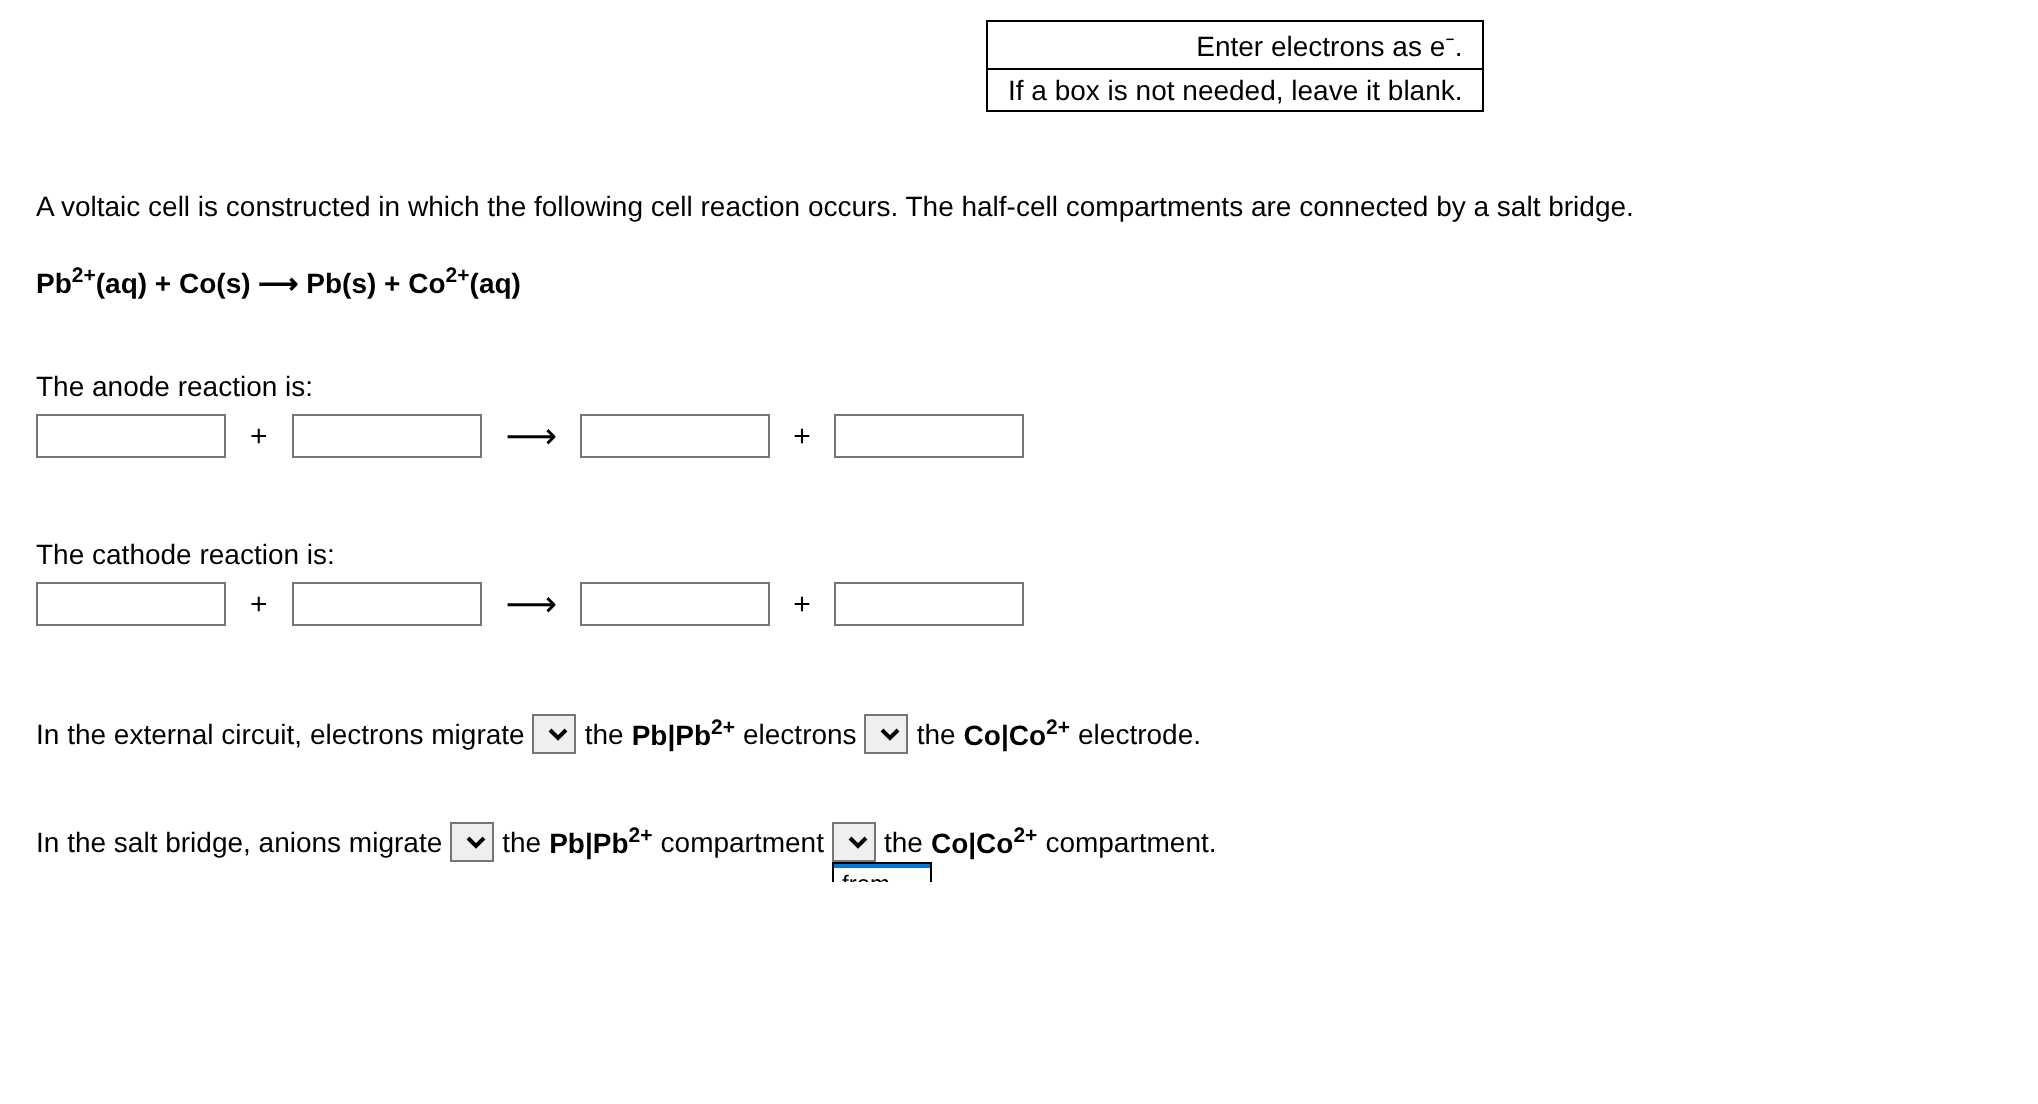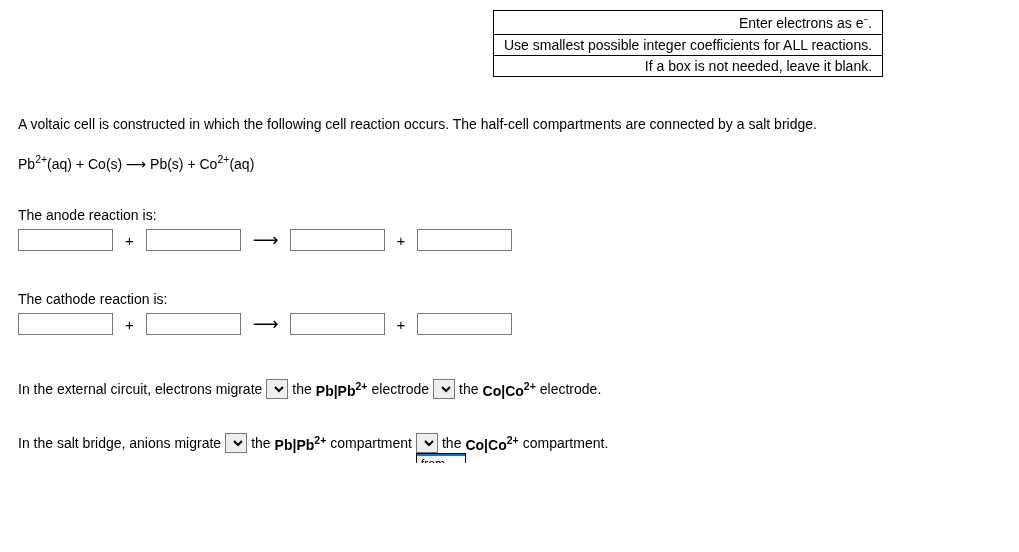--- a/index.html
+++ b/index.html
@@ -21,21 +21,21 @@
     border: 1px solid #000;
     padding: 2px 10px;
     text-align: right;
     font-size: 14px;
   }
   .main-text {
     margin-top: 38px;
     line-height: 1.4;
   }
   .reaction-eq {
-    font-weight: normal;
+    font-weight: bold;
     margin-top: 18px;
   }
   .section-label {
     margin-top: 36px;
     margin-bottom: 6px;
   }
   .input-row {
     display: flex;
     align-items: center;
     gap: 8px;
@@ -100,23 +100,20 @@
 </style>
 </head>
 <body>
 
 <table class="instruction-table">
   <tbody>
       <tr>
         <td>Enter electrons as e⁻.</td>
       </tr>
   <tr>
-        <td>Use smallest possible integer coefficients for ALL reactions.</td>
-      </tr>
-  <tr>
         <td>If a box is not needed, leave it blank.</td>
       </tr>
 </tbody>
   </table>
 
 <div class="main-text">A voltaic cell is constructed in which the following cell reaction occurs. The half-cell compartments are connected by a salt bridge.</div>
 
 <div class="reaction-eq">
   <span>Pb</span><sup>2+</sup><span>(aq)</span><span> + </span><span>Co(s)</span><span> ⟶ </span><span>Pb(s)</span><span> + </span><span>Co</span><sup>2+</sup><span>(aq)</span>
 </div>
@@ -141,21 +138,21 @@
   <input type="text" style="">
   <span class="plus">+</span>
   <input type="text" style="">
 </div>
 
 <div class="sentence-row" style="margin-top:44px">
   <span>In the external circuit, electrons migrate </span>
   <select><option></option></select>
   <span> the </span>
   <span class="species"><span>Pb|Pb</span><sup>2+</sup></span>
-  <span> electrode </span>
+  <span> electrons </span>
   <select><option></option></select>
   <span> the </span>
   <span class="species"><span>Co|Co</span><sup>2+</sup></span>
   <span> electrode.</span>
 </div>
 
 <div class="sentence-row">
   <span>In the salt bridge, anions migrate </span>
   <select><option></option></select>
   <span> the </span>

